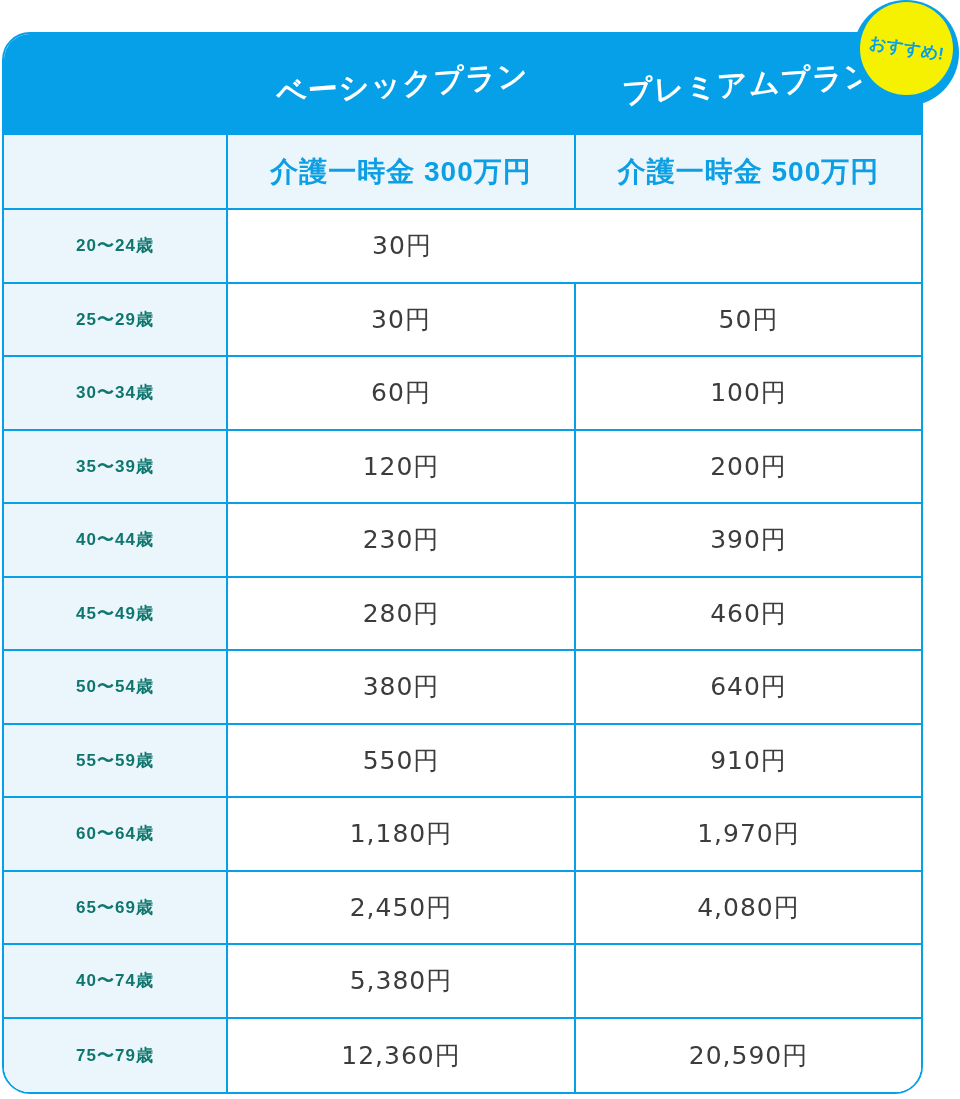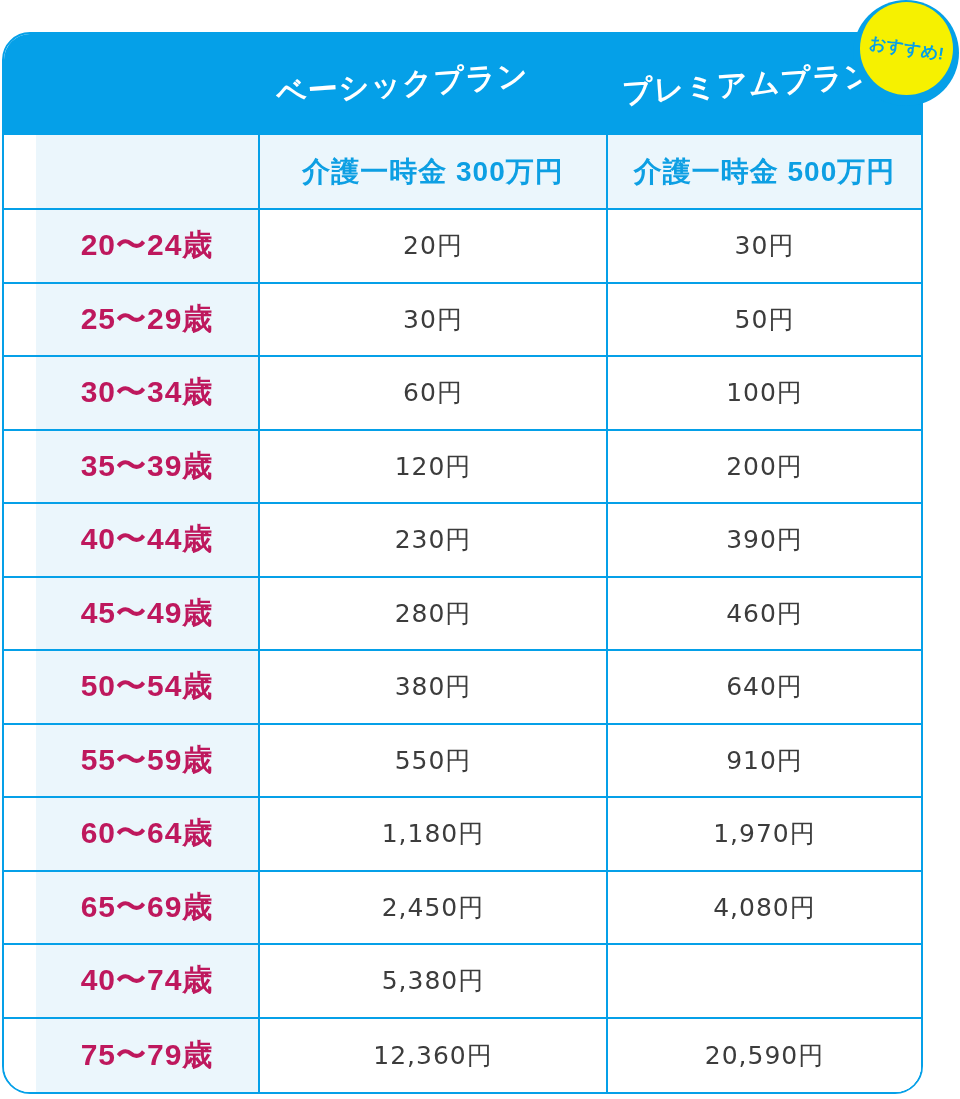--- a/index.html
+++ b/index.html
@@ -50,34 +50,33 @@
     left: 0; right: 0;
     top: 101px; bottom: 0;
     display: grid;
     grid-template-rows: 75px repeat(12, 1fr);
     background: #ffffff;
   }
   .row {
     display: grid;
     grid-template-columns: 224px 348px 1fr;
     border-bottom: 2px solid #05a0e8;
-    padding-left: 32px;
   }
   .row:last-child { border-bottom: none; border-radius: 26px; }
   .cell {
     display: flex;
     align-items: center;
     justify-content: center;
     box-sizing: border-box;
   }
   .cell.v-border { border-right: 2px solid #05a0e8; }
   .age-cell {
     background: #ebf6fc;
-    color: #be185d;
-    font-size: 30px;
+    color: #0f766e;
+    font-size: 17px;
     font-weight: 700;
     letter-spacing: 1px;
   }
   .sub-cell {
     background: #ebf6fc;
     color: #0d9fe3;
     font-size: 28px;
     font-weight: 700;
     letter-spacing: 1px;
     white-space: nowrap;
@@ -140,21 +139,20 @@
 
     <div class="table">
       <div class="row">
         <div class="cell age-cell v-border"></div>
         <div class="cell sub-cell v-border">介護一時金 300万円</div>
         <div class="cell sub-cell">介護一時金 500万円</div>
       </div>
 
     <div class="row">
           <div class="cell age-cell v-border">20〜24歳</div>
-          <div class="cell price-cell v-border">20円</div>
           <div class="cell price-cell">30円</div>
         </div>
         <div class="row">
           <div class="cell age-cell v-border">25〜29歳</div>
           <div class="cell price-cell v-border">30円</div>
           <div class="cell price-cell">50円</div>
         </div>
         <div class="row">
           <div class="cell age-cell v-border">30〜34歳</div>
           <div class="cell price-cell v-border">60円</div>

